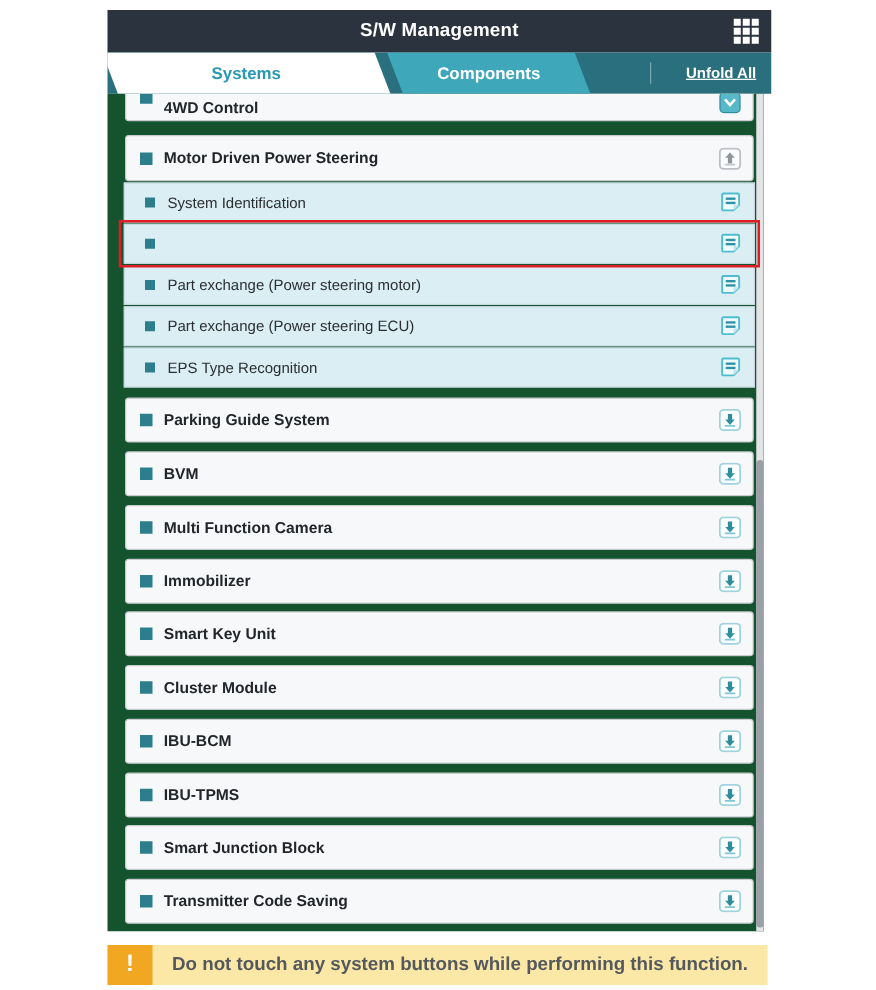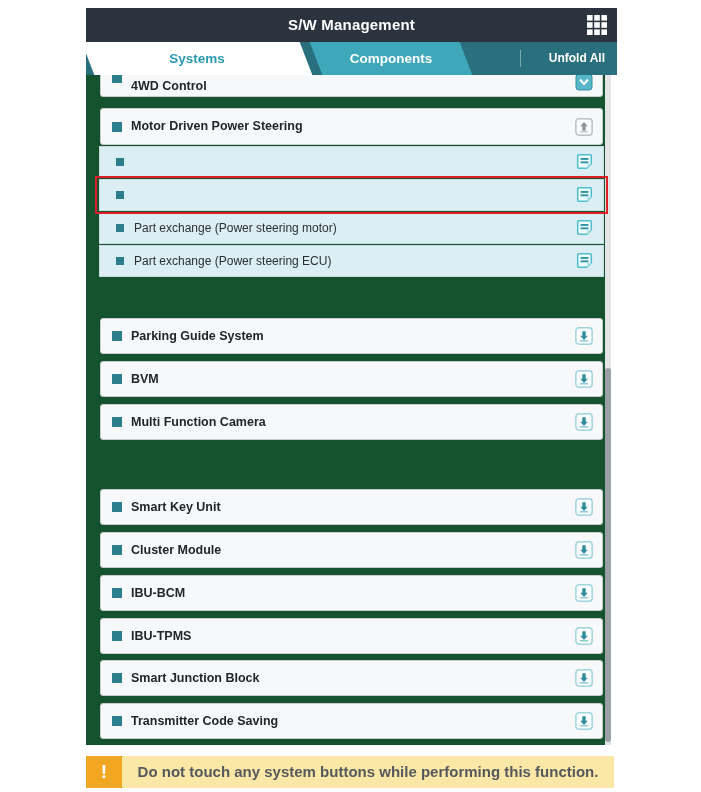--- a/index.html
+++ b/index.html
@@ -18,21 +18,21 @@
   .tabbar { position:absolute; left:0; top:34px; width:531px; height:33px; background:#2a6f7e; overflow:hidden; }
   .tab { position:absolute; top:0; height:33px; transform:skewX(21deg); }
   .tab .tab-label { display:block; height:33px; line-height:33px; text-align:center;
                     transform:skewX(-21deg); font-size:13.5px; font-weight:700; }
   .tab-systems { left:2px; width:218px; background:#ffffff; z-index:2; }
   .tab-systems .tab-label { color:#2a9ab2; }
   .tab-components { left:230px; width:150px; background:#3ea7b9; z-index:1; }
   .tab-components .tab-label { color:#ffffff; }
   .tabbar .divider { position:absolute; left:434px; top:8px; width:1px; height:17px; background:rgba(255,255,255,.38); }
   .unfold-all { position:absolute; right:12px; top:0; height:33px; line-height:33px;
-                color:#ffffff; font-size:12px; font-weight:700; cursor:pointer; }
+                color:#ffffff; font-size:12px; font-weight:700; cursor:pointer;text-decoration:underline; }
 
   
   .viewport { position:absolute; left:0; top:67px; width:525px; height:670px; background:#14532d; overflow:hidden; }
 
   .row { position:absolute; left:14px; width:503px; height:36px; background:#f7f8f9;
          border:1px solid #c8ccce; border-radius:3px; }
   .row .bullet { position:absolute; left:11px; top:50%; margin-top:-5px; width:10px; height:10px; background:#2d7e8c; }
   .row .label { position:absolute; left:30px; top:0; height:100%; line-height:34px;
                 font-size:12.5px; font-weight:700; color:#22262a; white-space:nowrap; }
   .row .r-icon { position:absolute; right:9px; top:50%; margin-top:-9px; width:18px; height:18px; }
@@ -121,20 +121,21 @@
           <svg width="18" height="18" viewBox="0 0 17 17">
             <rect x="0.8" y="0.8" width="15.4" height="15.4" rx="3" fill="#fbfcfd" stroke="#bcc0c4" stroke-width="1.4"></rect>
             <path d="M8.5 3.8 L12.1 7.8 H10.1 V12 H6.9 V7.8 H4.9 Z" fill="#8f9499"></path>
             <path d="M4.6 13 H12.4" stroke="#c3c7ca" stroke-width="1.3"></path>
           </svg>
         </span>
       </div>
 
       <div class="subrow" style="top:71px">
         <span class="bullet"></span>
+        <span class="label">System Identification</span>
         <span class="r-icon">
           <svg width="17" height="17" viewBox="0 0 17 17">
             <path d="M2.6 1.8 H14.4 A0.9 0.9 0 0 1 15.3 2.7 V10.8 L10.8 15.3 H2.6 A0.9 0.9 0 0 1 1.7 14.4 V2.7 A0.9 0.9 0 0 1 2.6 1.8 Z" fill="#eefafc" stroke="#4fbdd0" stroke-width="1.5"></path>
             <rect x="4.6" y="5" width="7.8" height="1.9" fill="#2f93a8"></rect>
               <rect x="4.6" y="8.4" width="7.8" height="1.9" fill="#2f93a8"></rect>
             <path d="M10.8 15.3 V10.8 H15.3 Z" fill="#bfe6ee"></path>
           </svg>
         </span>
       </div>
       <div class="subrow" style="top:104px">
@@ -165,20 +166,32 @@
         <span class="label">Part exchange (Power steering ECU)</span>
         <span class="r-icon">
           <svg width="17" height="17" viewBox="0 0 17 17">
             <path d="M2.6 1.8 H14.4 A0.9 0.9 0 0 1 15.3 2.7 V10.8 L10.8 15.3 H2.6 A0.9 0.9 0 0 1 1.7 14.4 V2.7 A0.9 0.9 0 0 1 2.6 1.8 Z" fill="#eefafc" stroke="#4fbdd0" stroke-width="1.5"></path>
             <rect x="4.6" y="5" width="7.8" height="1.9" fill="#2f93a8"></rect>
               <rect x="4.6" y="8.4" width="7.8" height="1.9" fill="#2f93a8"></rect>
             <path d="M10.8 15.3 V10.8 H15.3 Z" fill="#bfe6ee"></path>
           </svg>
         </span>
       </div>
+      <div class="subrow" style="top:203px">
+        <span class="bullet"></span>
+        <span class="label">EPS Type Recognition</span>
+        <span class="r-icon">
+          <svg width="17" height="17" viewBox="0 0 17 17">
+            <path d="M2.6 1.8 H14.4 A0.9 0.9 0 0 1 15.3 2.7 V10.8 L10.8 15.3 H2.6 A0.9 0.9 0 0 1 1.7 14.4 V2.7 A0.9 0.9 0 0 1 2.6 1.8 Z" fill="#eefafc" stroke="#4fbdd0" stroke-width="1.5"></path>
+            <rect x="4.6" y="5" width="7.8" height="1.9" fill="#2f93a8"></rect>
+              <rect x="4.6" y="8.4" width="7.8" height="1.9" fill="#2f93a8"></rect>
+            <path d="M10.8 15.3 V10.8 H15.3 Z" fill="#bfe6ee"></path>
+          </svg>
+        </span>
+      </div>
 
       <div class="highlight-box"></div>
 
       <div class="row" style="top:243px">
         <span class="bullet"></span>
         <span class="label">Parking Guide System</span>
         <span class="r-icon">
           <svg width="18" height="18" viewBox="0 0 17 17">
             <rect x="0.8" y="0.8" width="15.4" height="15.4" rx="3" fill="#fbfdfe" stroke="#9fd4de" stroke-width="1.4"></rect>
             <path d="M8.5 12.2 L4.9 8.2 H6.9 V4 H10.1 V8.2 H12.1 Z" fill="#2f8d9c"></path>
@@ -193,20 +206,31 @@
           <svg width="18" height="18" viewBox="0 0 17 17">
             <rect x="0.8" y="0.8" width="15.4" height="15.4" rx="3" fill="#fbfdfe" stroke="#9fd4de" stroke-width="1.4"></rect>
             <path d="M8.5 12.2 L4.9 8.2 H6.9 V4 H10.1 V8.2 H12.1 Z" fill="#2f8d9c"></path>
             <path d="M4.6 13 H12.4" stroke="#7fc7d3" stroke-width="1.3"></path>
           </svg>
         </span>
       </div>
       <div class="row" style="top:329px">
         <span class="bullet"></span>
         <span class="label">Multi Function Camera</span>
+        <span class="r-icon">
+          <svg width="18" height="18" viewBox="0 0 17 17">
+            <rect x="0.8" y="0.8" width="15.4" height="15.4" rx="3" fill="#fbfdfe" stroke="#9fd4de" stroke-width="1.4"></rect>
+            <path d="M8.5 12.2 L4.9 8.2 H6.9 V4 H10.1 V8.2 H12.1 Z" fill="#2f8d9c"></path>
+            <path d="M4.6 13 H12.4" stroke="#7fc7d3" stroke-width="1.3"></path>
+          </svg>
+        </span>
+      </div>
+      <div class="row" style="top:372px">
+        <span class="bullet"></span>
+        <span class="label">Immobilizer</span>
         <span class="r-icon">
           <svg width="18" height="18" viewBox="0 0 17 17">
             <rect x="0.8" y="0.8" width="15.4" height="15.4" rx="3" fill="#fbfdfe" stroke="#9fd4de" stroke-width="1.4"></rect>
             <path d="M8.5 12.2 L4.9 8.2 H6.9 V4 H10.1 V8.2 H12.1 Z" fill="#2f8d9c"></path>
             <path d="M4.6 13 H12.4" stroke="#7fc7d3" stroke-width="1.3"></path>
           </svg>
         </span>
       </div>
       <div class="row" style="top:414px">
         <span class="bullet"></span>

